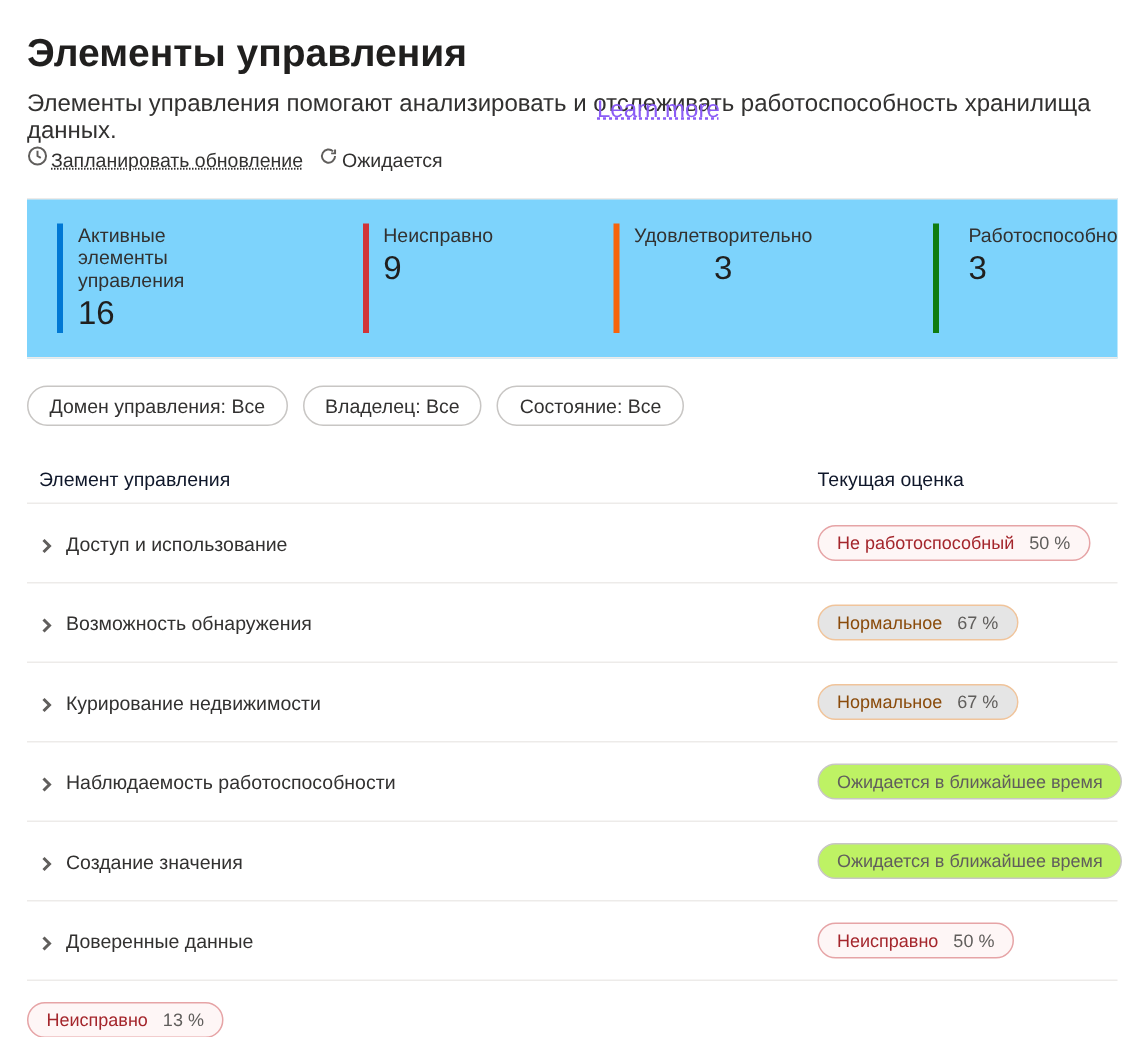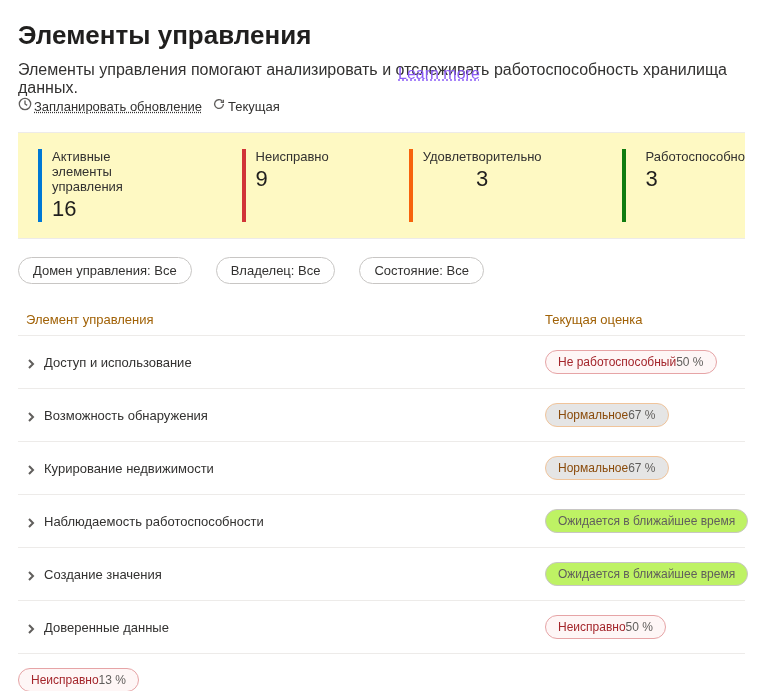--- a/index.html
+++ b/index.html
@@ -41,59 +41,59 @@
       gap: 2px;
       cursor: pointer;
       color: #323130;
     }
     .toolbar-btn.schedule {
       text-decoration: underline dotted;
     }
     .icon-svg { width: 14px; height: 14px; stroke: #605e5c; fill: none; stroke-width: 1.5; }
     .stats-bar {
       display: flex;
-      background: #fef9c3;
+      background: #7dd3fc;
       padding: 16px 0 16px 0;
       margin-bottom: 18px;
       border-top: 1px solid #edebe9;
       border-bottom: 1px solid #edebe9;
     }
     .stat {
       border-left: 4px solid;
       padding-left: 10px;
       margin-left: 20px;
       margin-right: 60px;
     }
     .stat:last-child { margin-right: 0; padding-left: 20px; }
     .stat.active { border-color: #0078d4; }
     .stat.unhealthy { border-color: #d13438; }
     .stat.fair { border-color: #f7630c; text-align: center; }
     .stat.healthy { border-color: #107c10; }
     .stat-label { font-size: 13px; color: #323130; }
     .stat-value { font-size: 22px; font-weight: 400; color: #201f1e; margin-top: 2px; }
     .filters {
       display: flex;
-      gap: 24px;
+      gap: 10px;
       margin-bottom: 20px;
     }
     .filter-pill {
       border: 1px solid #c8c6c4;
       border-radius: 16px;
       padding: 5px 14px;
       font-size: 13px;
       background: #fff;
       cursor: pointer;
       color: #323130;
     }
     .table-header {
       display: flex;
       padding: 8px 0;
       border-bottom: 1px solid #edebe9;
       font-size: 13px;
-      color: #a16207;
+      color: #0f172a;
     }
     .col-control { flex: 1; padding-left: 8px; }
     .col-score { width: 200px; text-align: left; margin-left: 45px; }
     .row {
       display: flex;
       align-items: center;
       padding: 14px 0;
       border-bottom: 1px solid #edebe9;
       font-size: 13px;
     }
@@ -107,20 +107,21 @@
     .chevron {
       width: 10px;
       height: 10px;
       display: inline-block;
     }
     .chevron svg { width: 10px; height: 10px; stroke: #605e5c; fill: none; stroke-width: 2; }
     .row-right { width: 200px; display: flex; justify-content: flex-start; }
     .badge {
       display: inline-flex;
       align-items: center;
+      gap: 10px;
       border-radius: 14px;
       padding: 4px 12px;
       font-size: 12px;
       white-space: nowrap;
     }
     .badge.unhealthy-badge {
       border: 1px solid #e6a4a6;
       background: #fef6f6;
       color: #a4262c;
     }
@@ -155,21 +156,21 @@
         </svg>
     </span>
     <span>Запланировать обновление</span>
   </span>
   <span class="toolbar-btn">
     <span>
       <svg class="icon-svg" viewBox="0 0 16 16">
           <path d="M13 8a5 5 0 1 1-1.5-3.5M13 3v3h-3"></path>
         </svg>
     </span>
-    <span>Текущая</span>
+    <span>Ожидается</span>
   </span>
 </div>
 
 <div class="stats-bar">
   <div class="stat active">
     <div class="stat-label">Активные элементы управления</div>
     <div class="stat-value">16</div>
   </div>
   <div class="stat unhealthy">
     <div class="stat-label">Неисправно</div>

